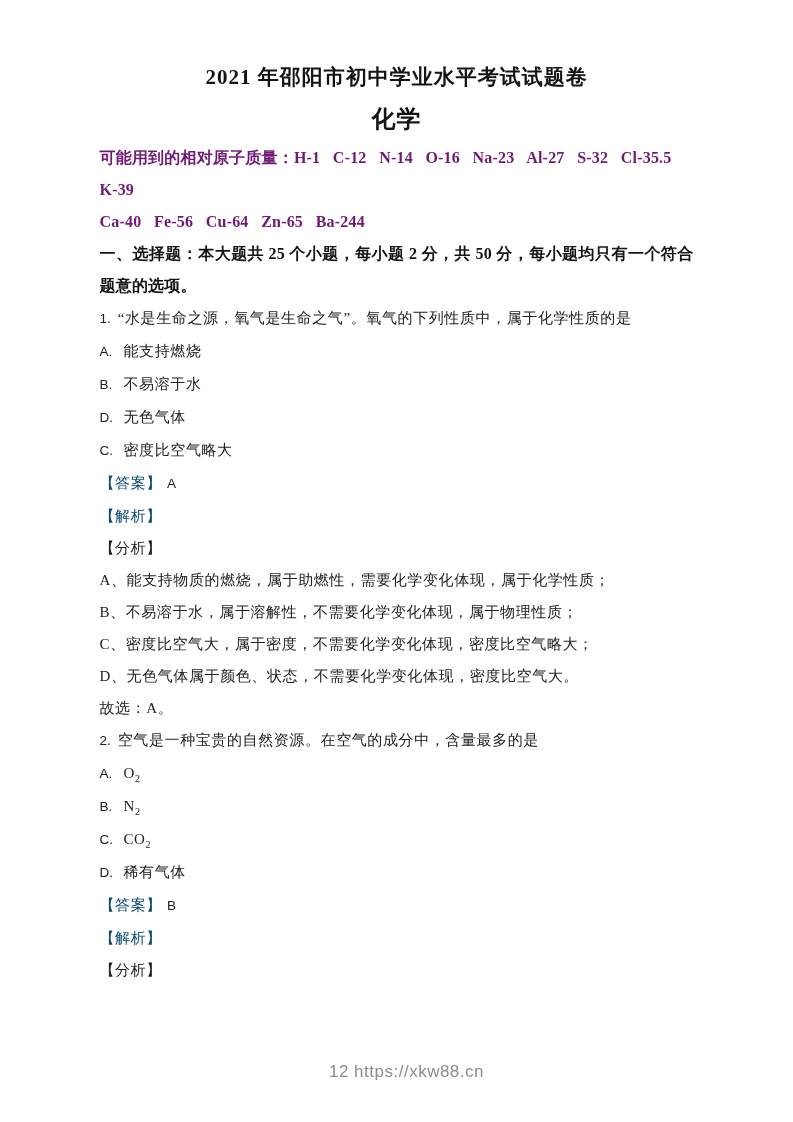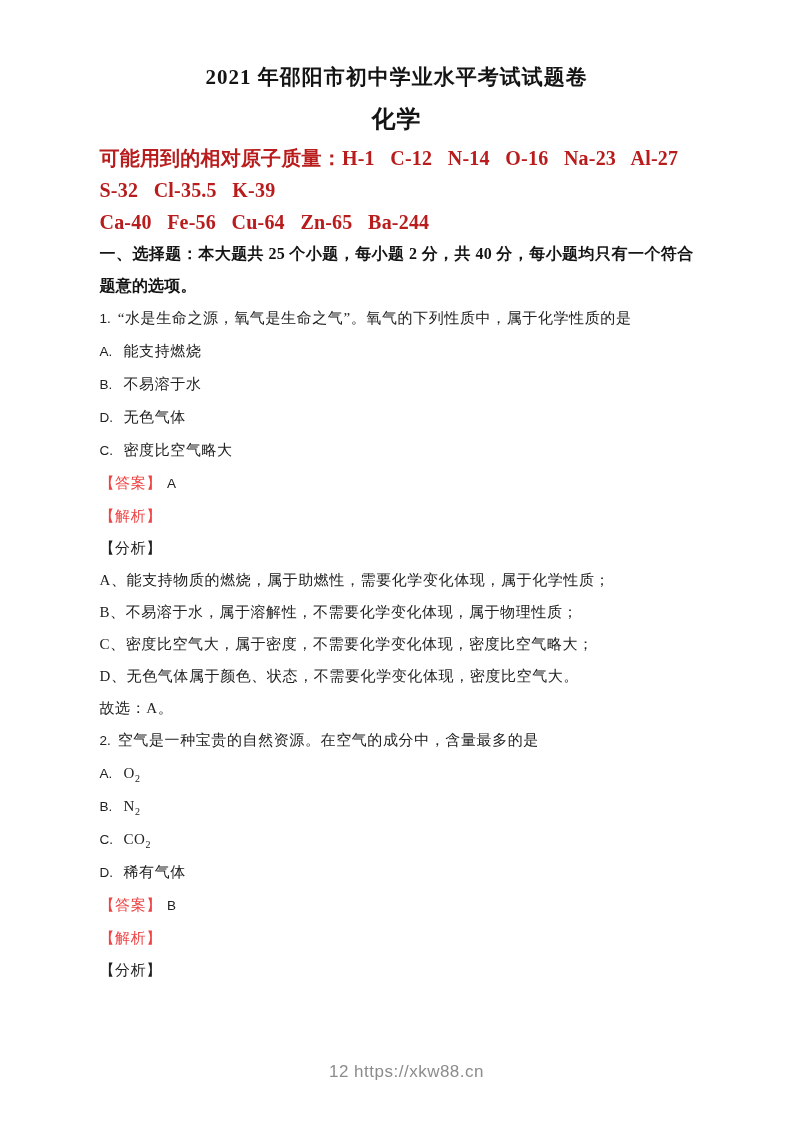--- a/index.html
+++ b/index.html
@@ -28,43 +28,43 @@
     margin: 12px 0 0 0;
     font-size: 24px;
     font-weight: 700;
     text-align: center;
     line-height: 30px;
     letter-spacing: 1px;
     color: #141414;
   }
   p { margin: 0; font-size: 15px; line-height: 32px; letter-spacing: 0.6px; }
   .masses {
-    font-size: 20px;
+    font-size: 16px;
     font-weight: 700;
-    color: #b91c1c;
+    color: #701a75;
     white-space: pre-wrap;
     letter-spacing: 0.2px;
   }
   .masses-first { margin-top: 8px; }
   .section-heading {
     font-size: 16px;
     font-weight: 700;
     color: #141414;
     text-align: justify;
     letter-spacing: 0.2px;
   }
   .latin {
     font-family: "Liberation Sans", "DejaVu Sans", sans-serif;
     font-size: 13.5px;
     letter-spacing: 0;
   }
   .q-num { margin-right: 7px; }
   .opt-label { display: inline-block; min-width: 24px; }
   .ans-letter { margin-left: 5px; }
-  .tag-blue { color: #ef4444; }
+  .tag-blue { color: #0c4a6e; }
   .detail { text-align: justify; letter-spacing: 0.5px; }
   sub { font-size: 10px; line-height: 0; }
   .footer {
     position: absolute;
     left: 0;
     right: 0;
     top: 1060px;
     text-align: center;
     font-family: "Liberation Sans", "DejaVu Sans", sans-serif;
     font-size: 17px;
@@ -78,21 +78,21 @@
 <body>
 
 <div class="page">
 
   <h1 class="title">2021 年邵阳市初中学业水平考试试题卷</h1>
   <h2 class="subject">化学</h2>
 
   <p class="masses masses-first">可能用到的相对原子质量：H-1   C-12   N-14   O-16   Na-23   Al-27   S-32   Cl-35.5   K-39</p>
   <p class="masses">Ca-40   Fe-56   Cu-64   Zn-65   Ba-244</p>
 
-  <p class="section-heading">一、选择题：本大题共 25 个小题，每小题 2 分，共 40 分，每小题均只有一个符合题意的选项。</p>
+  <p class="section-heading">一、选择题：本大题共 25 个小题，每小题 2 分，共 50 分，每小题均只有一个符合题意的选项。</p>
 
   <p><span class="latin q-num">1.</span><span>“水是生命之源，氧气是生命之气”。氧气的下列性质中，属于化学性质的是</span></p>
 
   <p><span class="latin opt-label">A.</span><span>能支持燃烧</span></p>
   <p><span class="latin opt-label">B.</span><span>不易溶于水</span></p>
   <p><span class="latin opt-label">D.</span><span>无色气体</span></p>
   <p><span class="latin opt-label">C.</span><span>密度比空气略大</span></p>
 
   <p><span class="tag-blue">【答案】</span><span class="latin ans-letter">A</span></p>
   <p><span class="tag-blue">【解析】</span></p>

